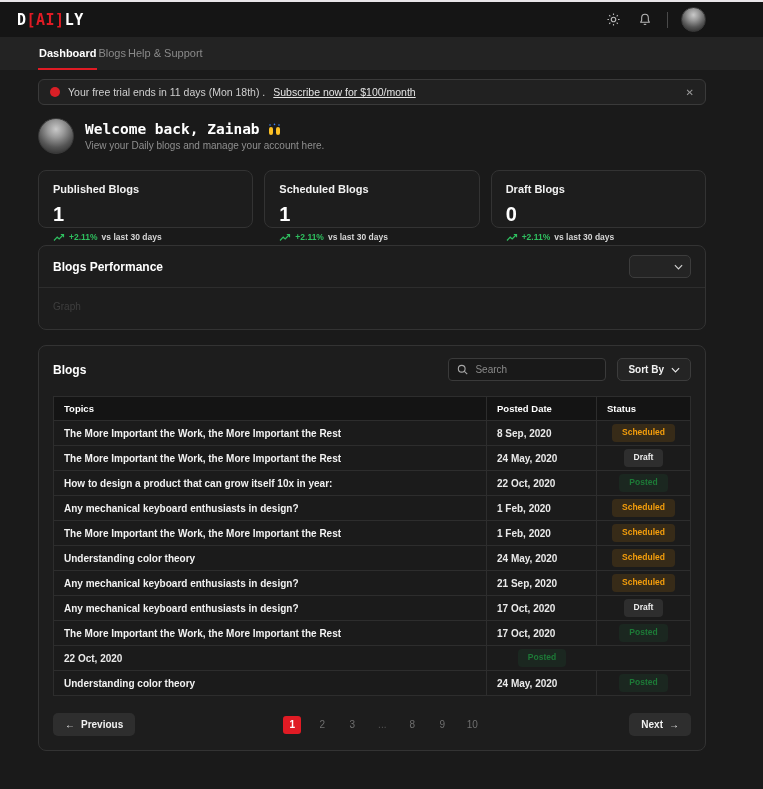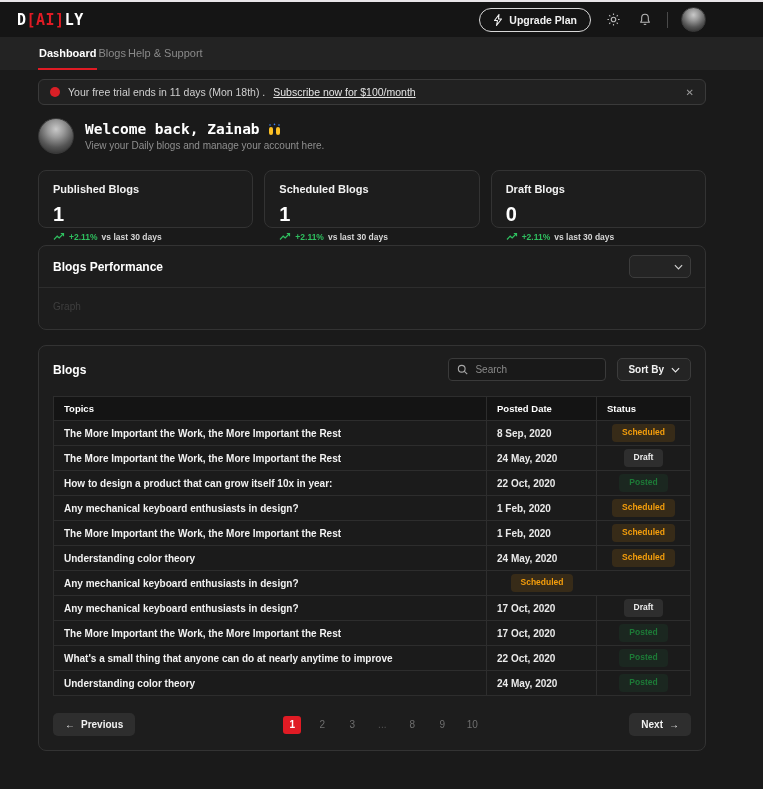--- a/index.html
+++ b/index.html
@@ -57,21 +57,21 @@
     font-family:"DejaVu Sans Mono", monospace; font-size:14.5px; font-weight:bold; color:#fff;
     display:flex; align-items:center; gap:7px;
   }
   .welcome-sub { font-size:10px; color:#8f8f8f; margin-top:3px; }
 
   
   .stats-grid { display:grid; grid-template-columns:repeat(3,1fr); gap:11px; margin-bottom:17px; }
   .stat-card { background:#1d1d1d; border:1px solid #333; border-radius:8px; padding:12px 14px; height:58px; }
   .stat-label { font-size:11px; font-weight:bold; color:#f2f2f2; }
   .stat-value { font-size:20px; font-weight:bold; color:#fff; margin-top:9px; line-height:1; }
-  .stat-trend { display:flex; align-items:flex-start; gap:4px; margin-top:8px; font-size:8.5px; font-weight:bold; }
+  .stat-trend { display:flex; align-items:flex-end; gap:4px; margin-top:8px; font-size:8.5px; font-weight:bold; }
   .trend-pct { color:#2fbf5f; }
   .trend-note { color:#d6d6d6; }
 
   
   .panel { background:#1d1d1d; border:1px solid #333; border-radius:8px; margin-bottom:15px; }
   .perf-header { display:flex; justify-content:space-between; align-items:center; padding:9px 14px; border-bottom:1px solid #2d2d2d; }
   .perf-title, .blogs-title { font-size:12px; font-weight:bold; color:#fff; }
   .perf-select {
     width:62px; height:23px; background:#242424; border:1px solid #3c3c3c; border-radius:5px; cursor:pointer;
     display:flex; align-items:center; justify-content:flex-end; padding:0 7px; color:#ddd; font-size:10px;
@@ -129,28 +129,20 @@
   svg { display:block; }
 </style>
 </head>
 <body>
 
 <div class="top-strip"></div>
 
 <header class="app-header">
   <div class="logo"><span>D</span><span class="red">[AI]</span><span>LY</span></div>
   <div class="header-right">
-    <button class="upgrade-btn">
-      <span>
-        <svg width="10" height="12" viewBox="0 0 10 12">
-            <path d="M6 0.5 L1.5 6.5 H4.5 L3.5 11.5 L8.5 5 H5.5 Z" fill="none" stroke="#f2f2f2" stroke-width="1.1" stroke-linejoin="round"></path>
-          </svg>
-      </span>
-      <span>Upgrade Plan</span>
-    </button>
     <button class="icon-btn">
       <span>
         <svg width="15" height="15" viewBox="0 0 16 16" fill="none" stroke="#b8b8b8" stroke-width="1.2">
           <circle cx="8" cy="8" r="2.4"></circle>
           <path d="M8 1.5 V3.2 M8 12.8 V14.5 M1.5 8 H3.2 M12.8 8 H14.5 M3.4 3.4 L4.6 4.6 M11.4 11.4 L12.6 12.6 M12.6 3.4 L11.4 4.6 M4.6 11.4 L3.4 12.6"></path>
         </svg>
       </span>
     </button>
     <button class="icon-btn">
       <span>
@@ -345,20 +337,21 @@
         <div class="t-row">
           <div class="cell-topic">Understanding color theory</div>
           <div class="cell-date">24 May, 2020</div>
           <div class="cell-status">
             <span class="badge s-scheduled">Scheduled</span>
           </div>
         </div>
 
         <div class="t-row">
           <div class="cell-topic">Any mechanical keyboard enthusiasts in design?</div>
+          <div class="cell-date">21 Sep, 2020</div>
           <div class="cell-status">
             <span class="badge s-scheduled">Scheduled</span>
           </div>
         </div>
 
         <div class="t-row">
           <div class="cell-topic">Any mechanical keyboard enthusiasts in design?</div>
           <div class="cell-date">17 Oct, 2020</div>
           <div class="cell-status">
             <span class="badge s-draft">Draft</span>
@@ -367,21 +360,20 @@
 
         <div class="t-row">
           <div class="cell-topic">The More Important the Work, the More Important the Rest</div>
           <div class="cell-date">17 Oct, 2020</div>
           <div class="cell-status">
             <span class="badge s-posted">Posted</span>
           </div>
         </div>
 
         <div class="t-row">
-          <div class="cell-topic">What's a small thing that anyone can do at nearly anytime to improve</div>
           <div class="cell-date">22 Oct, 2020</div>
           <div class="cell-status">
             <span class="badge s-posted">Posted</span>
           </div>
         </div>
 
         <div class="t-row">
           <div class="cell-topic">Understanding color theory</div>
           <div class="cell-date">24 May, 2020</div>
           <div class="cell-status">

